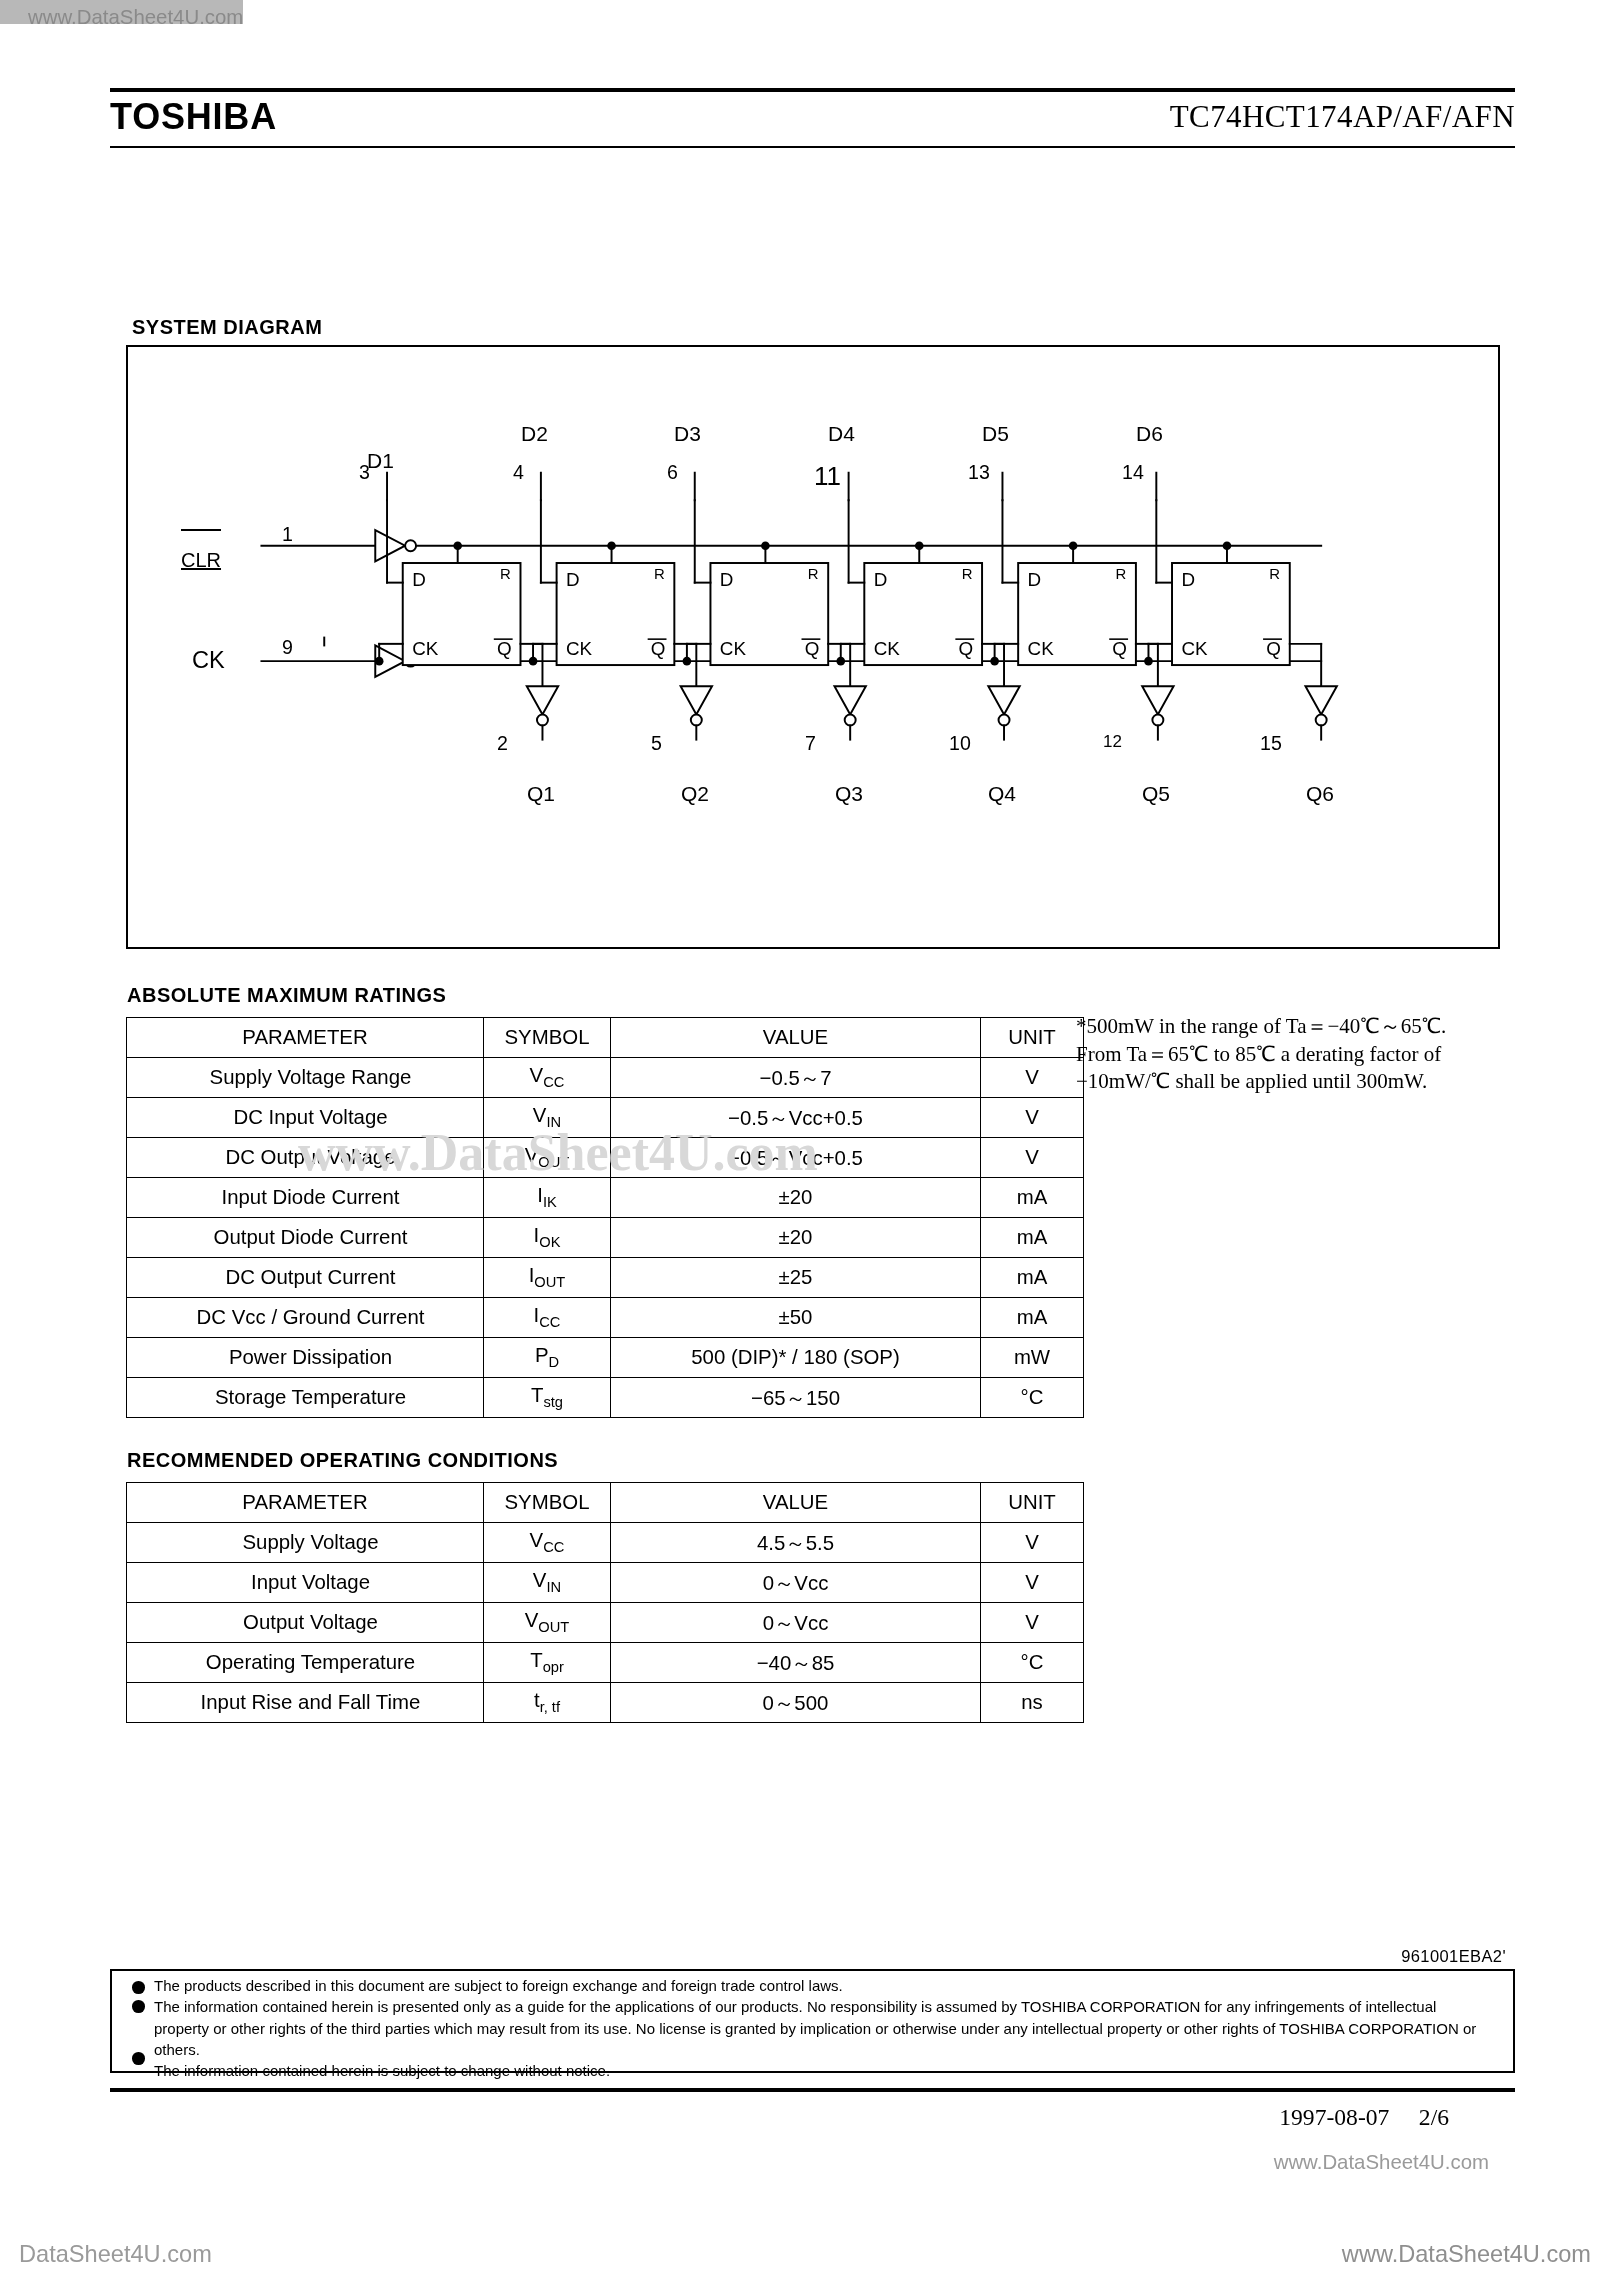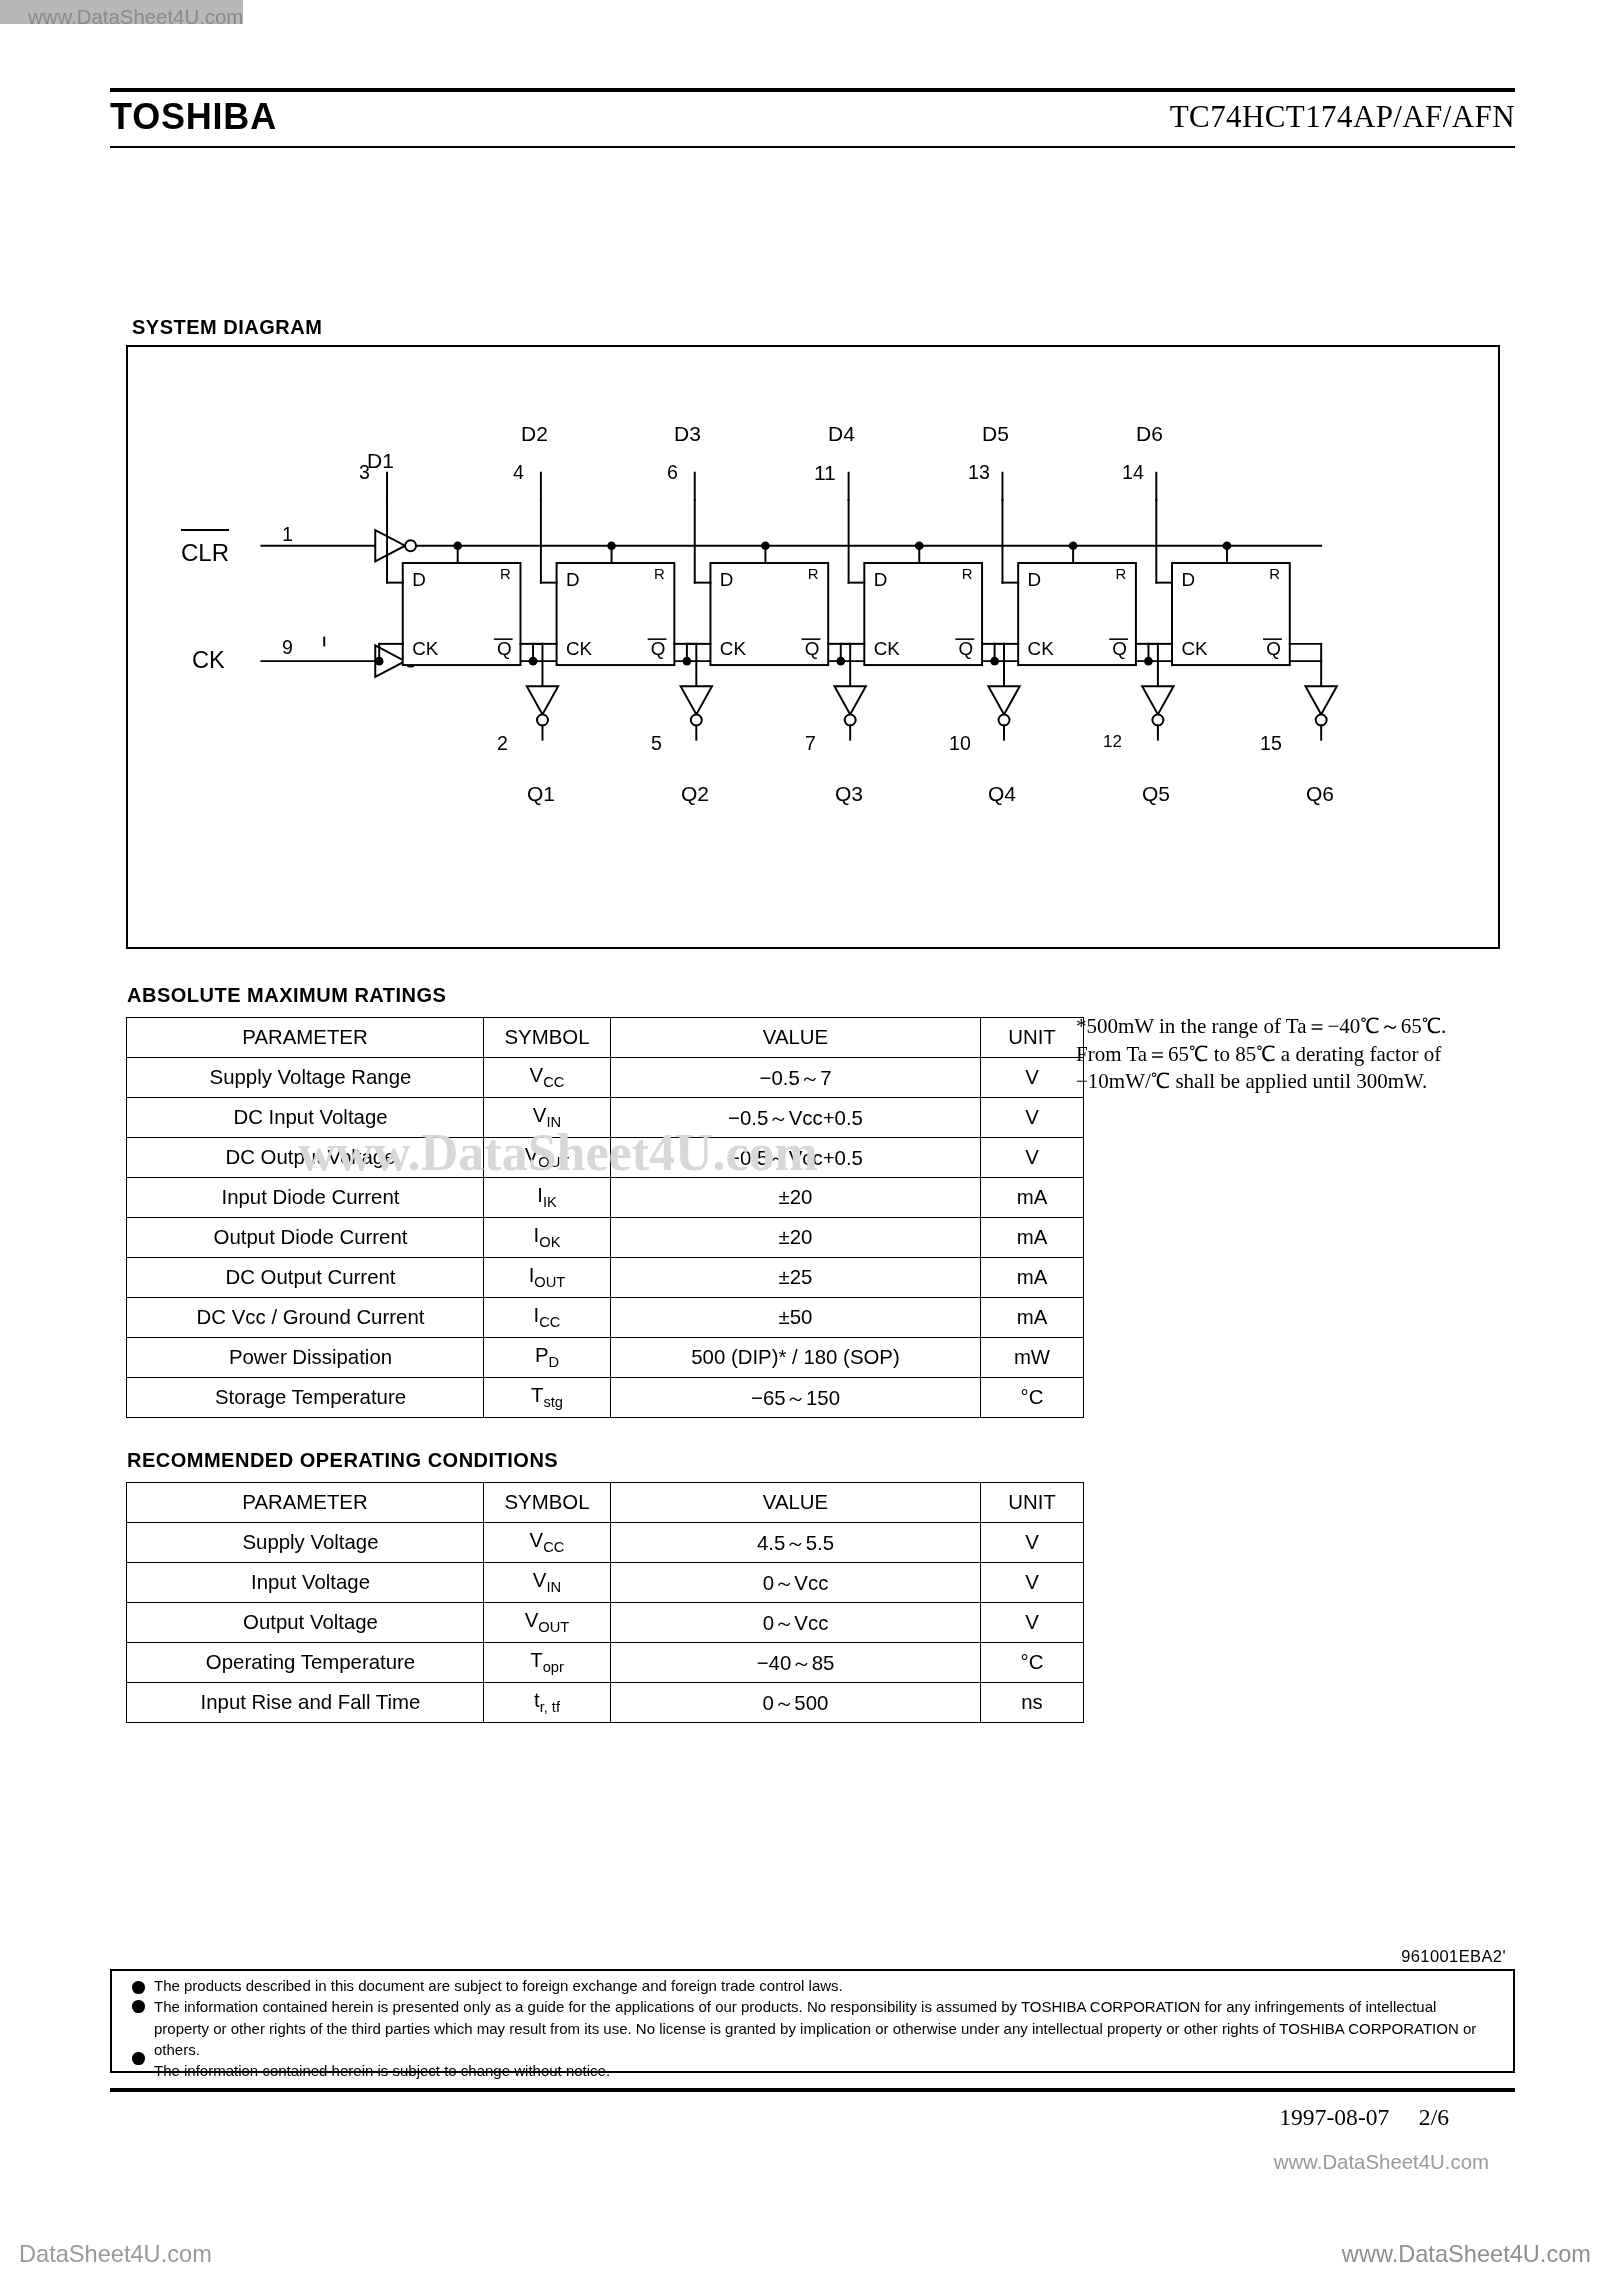--- a/index.html
+++ b/index.html
@@ -307,25 +307,25 @@
       <div style="position:absolute; left:239px; top:65px; font-size:21px;margin-top:37px;">D1</div>
       <div style="position:absolute; left:393px; top:75px; font-size:21px;">D2</div>
       <div style="position:absolute; left:546px; top:75px; font-size:21px;">D3</div>
       <div style="position:absolute; left:700px; top:75px; font-size:21px;">D4</div>
       <div style="position:absolute; left:854px; top:75px; font-size:21px;">D5</div>
       <div style="position:absolute; left:1008px; top:75px; font-size:21px;">D6</div>
 
       <div style="position:absolute; left:231px; top:114px; font-size:19.6px;">3</div>
       <div style="position:absolute; left:385px; top:114px; font-size:19.6px;">4</div>
       <div style="position:absolute; left:539px; top:114px; font-size:19.6px;">6</div>
-      <div style="position:absolute; left:686px; top:114px; font-size:21px;">11</div>
+      <div style="position:absolute; left:686px; top:114px; font-size:26px;">11</div>
       <div style="position:absolute; left:840px; top:114px; font-size:19.6px;">13</div>
       <div style="position:absolute; left:994px; top:114px; font-size:19.6px;">14</div>
 
-      <div style="position:absolute; left:53px; top:182px; font-size:24px; border-top:2.4px solid #000; padding-top:8px;">CLR</div>
+      <div style="position:absolute; left:53px; top:182px; font-size:20px; border-top:2.4px solid #000; padding-top:18px;text-decoration:underline;">CLR</div>
       <div style="position:absolute; left:154px; top:176px; font-size:19.6px;">1</div>
 
       <div style="position:absolute; left:64px; top:300px; font-size:23.6px;">CK</div>
       <div style="position:absolute; left:154px; top:289px; font-size:19.6px;">9</div>
 
       <div style="position:absolute; left:369px; top:385px; font-size:19.6px;">2</div>
       <div style="position:absolute; left:523px; top:385px; font-size:19.6px;">5</div>
       <div style="position:absolute; left:677px; top:385px; font-size:19.6px;">7</div>
       <div style="position:absolute; left:821px; top:385px; font-size:19.6px;">10</div>
       <div style="position:absolute; left:975px; top:385px; font-size:17px;">12</div>

